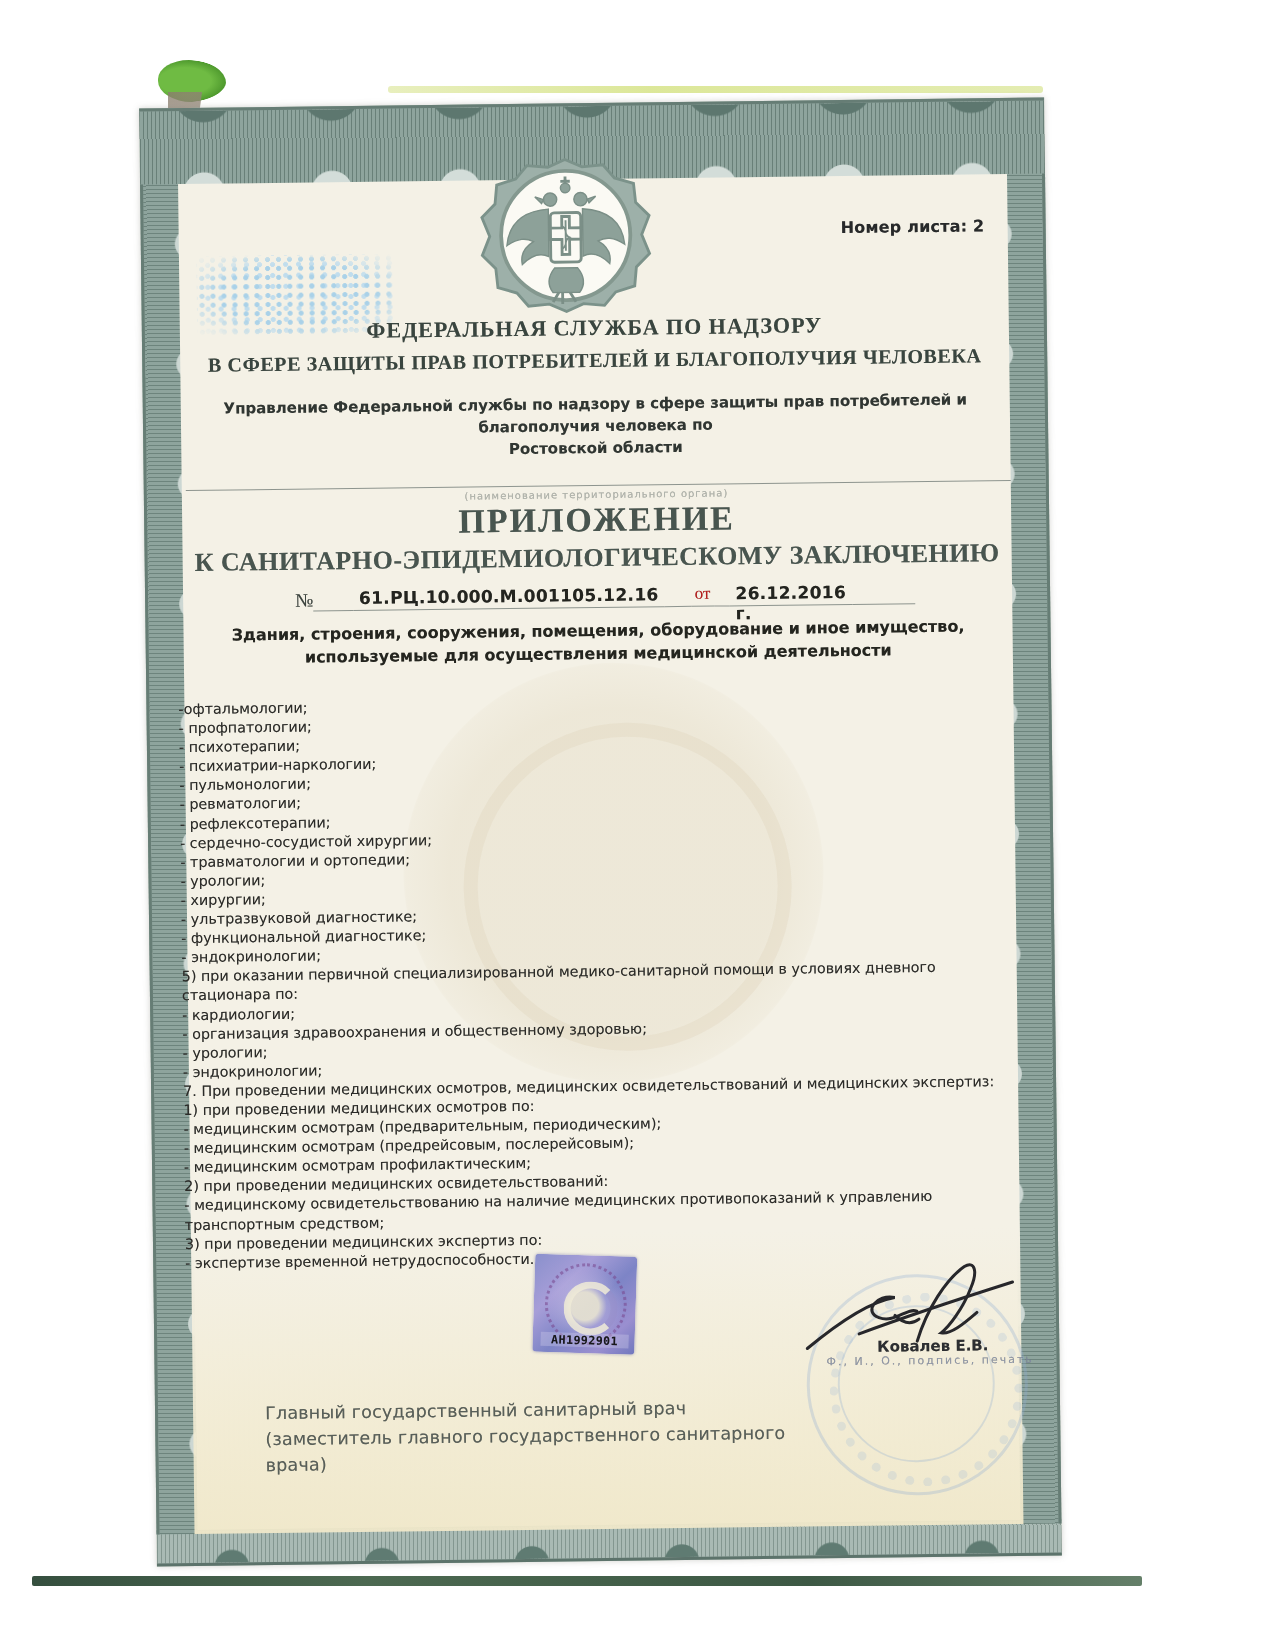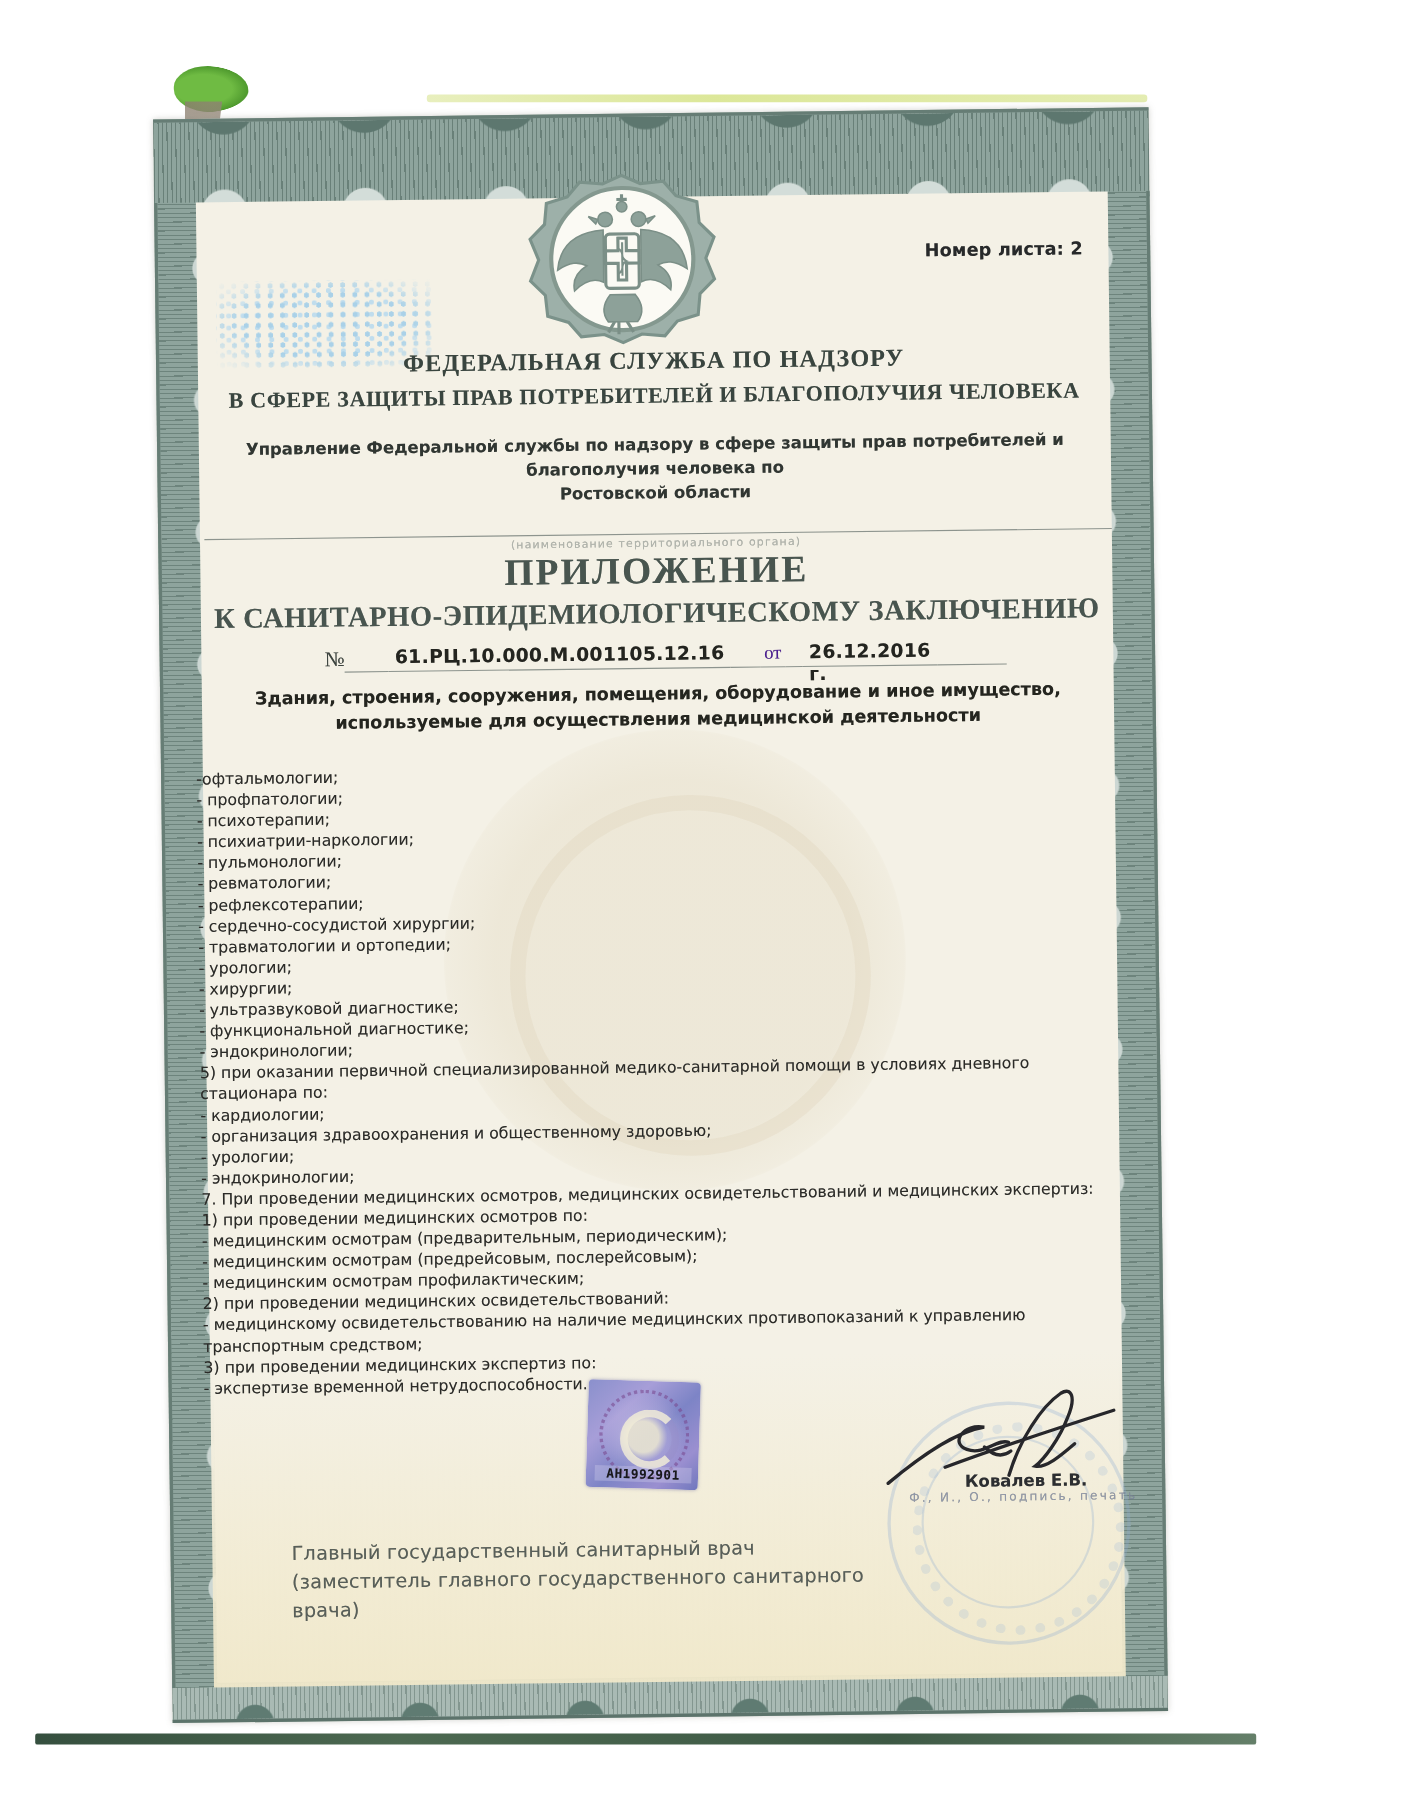--- a/index.html
+++ b/index.html
@@ -88,21 +88,21 @@
     font-family:"Liberation Serif","DejaVu Serif",serif;font-weight:bold;color:#48554f;}
   .doc-title-line1{font-size:34px;letter-spacing:2px;}
   .doc-title-line2{font-size:26px;letter-spacing:.5px;margin-top:4px;}
 
   
   .number-row{position:absolute;left:150px;top:482px;width:620px;display:flex;align-items:flex-end;
     font-size:17px;color:#23241f;}
   .number-row .ul{border-bottom:1.5px solid #8d948e;height:22px;}
   .no-label{font-family:"Liberation Serif","DejaVu Serif",serif;font-size:19px;color:#3c443f;}
   .sez-number,.sez-date{font-weight:bold;letter-spacing:.3px;padding:0 6px;}
-  .ot-label{font-family:"Liberation Serif","DejaVu Serif",serif;font-size:17px;color:#4c1d95;padding:0 4px;text-align:center;}
+  .ot-label{font-family:"Liberation Serif","DejaVu Serif",serif;font-size:17px;color:#b91c1c;padding:0 4px;text-align:center;}
 
   .subject{position:absolute;left:55px;top:516px;width:calc(100% - 110px);text-align:center;
     font-size:16px;font-weight:600;color:#24251f;line-height:23px;}
 
   
   .body-list{position:absolute;left:32px;top:592px;width:842px;
     font-size:14.3px;line-height:19.1px;color:#2b2b28;}
   .body-list .list-line{white-space:normal;}
 
   

